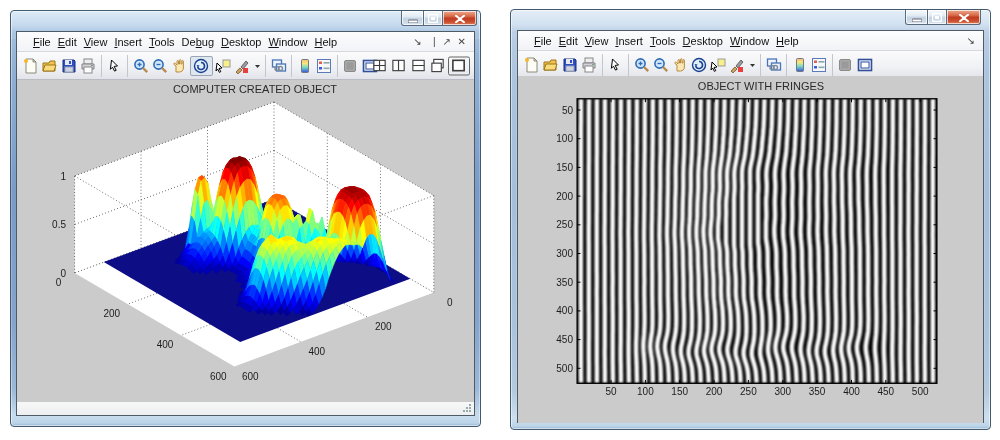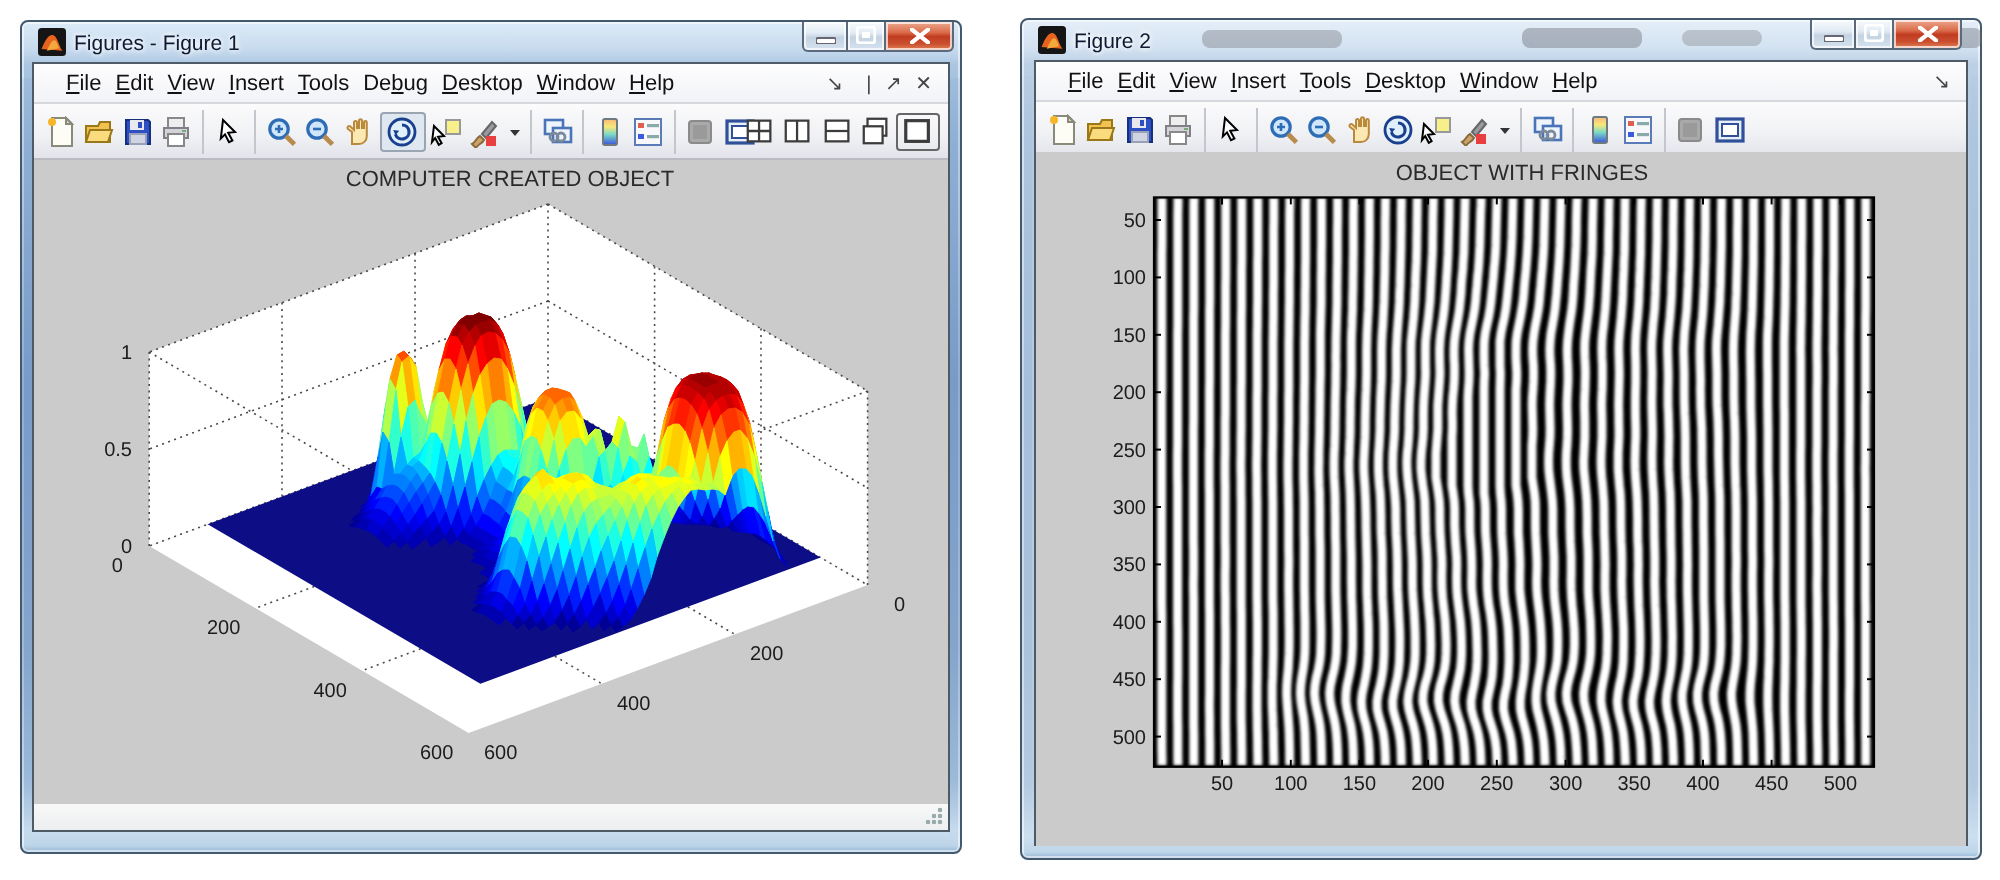--- a/index.html
+++ b/index.html
@@ -41,28 +41,20 @@
  radial-gradient(circle at 5px 5px,#9aa 1px,transparent 1.3px),
  radial-gradient(circle at 8px 8px,#9aa 1px,transparent 1.3px),
  radial-gradient(circle at 5px 8px,#9aa 1px,transparent 1.3px),
  radial-gradient(circle at 2px 8px,#9aa 1px,transparent 1.3px)}
 svg text{font-family:"Liberation Sans",sans-serif;font-size:10px;fill:#1c1c1c}
 svg .ti{font-size:11px;fill:#2a2a2a}
 .dg line{stroke:#4a4a4a;stroke-width:0.8;stroke-dasharray:1 2.2}
 svg .a, svg g line{}
 </style></head><body>
 <div class="win winL">
-    <div class="cap">
-      <svg class="capico" viewBox="0 0 16 16">
-        <rect width="16" height="16" rx="2" fill="#151515"></rect>
-        <path d="M2 12c2-5 4-8 6-8 1.5 0 2.5 1.5 3.5 4C12.5 10.5 13 12 14 13z" fill="#e8641e"></path>
-        <path d="M5 13c1.5-3 3-6.5 4.5-6 1 .4 1.8 2.5 2.5 4.5z" fill="#f2a93c"></path>
-      </svg>
-      <span class="capt">Figures - Figure 1</span>
-    </div>
     <div class="btns" style="right:3px">
       <div class="cb mn">
         <span class="glyph"><svg width="10" height="4" viewBox="0 0 10 4">
             <rect y="1" width="10" height="3" rx="1" fill="#fff" stroke="#667"></rect>
           </svg></span>
       </div>
       <div class="cb mx">
         <span class="glyph"><svg width="10" height="9" viewBox="0 0 10 9">
             <rect x="0.5" y="0.5" width="9" height="8" rx="1.5" fill="none" stroke="#fff" stroke-width="1.6"></rect>
             <rect x="3" y="3" width="4" height="3" fill="#fff"></rect>
@@ -205,32 +197,20 @@
           </span>
         </span>
       </div>
       <div class="fig"></div>
       <div class="status">
         <span class="grip"></span>
       </div>
     </div>
   </div>
 <div class="win winR">
-    <div class="cap">
-      <svg class="capico" viewBox="0 0 16 16">
-        <rect width="16" height="16" rx="2" fill="#151515"></rect>
-        <path d="M2 12c2-5 4-8 6-8 1.5 0 2.5 1.5 3.5 4C12.5 10.5 13 12 14 13z" fill="#e8641e"></path>
-        <path d="M5 13c1.5-3 3-6.5 4.5-6 1 .4 1.8 2.5 2.5 4.5z" fill="#f2a93c"></path>
-      </svg>
-      <span class="capt">Figure 2</span>
-      <span style="position:absolute;left:90px;top:5px;width:70px;height:9px;background:rgba(110,112,120,.38);border-radius:4px"></span>
-      <span style="position:absolute;left:250px;top:4px;width:60px;height:10px;background:rgba(105,108,118,.42);border-radius:4px"></span>
-      <span style="position:absolute;left:330px;top:5px;width:40px;height:8px;background:rgba(120,122,130,.35);border-radius:4px"></span>
-      <span style="position:absolute;left:425px;top:4px;width:55px;height:10px;background:rgba(105,108,118,.40);border-radius:4px"></span>
-    </div>
     <div class="btns" style="right:9px">
       <div class="cb mn">
         <span class="glyph"><svg width="10" height="4" viewBox="0 0 10 4">
             <rect y="1" width="10" height="3" rx="1" fill="#fff" stroke="#667"></rect>
           </svg></span>
       </div>
       <div class="cb mx">
         <span class="glyph"><svg width="10" height="9" viewBox="0 0 10 9">
             <rect x="0.5" y="0.5" width="9" height="8" rx="1.5" fill="none" stroke="#fff" stroke-width="1.6"></rect>
             <rect x="3" y="3" width="4" height="3" fill="#fff"></rect>

